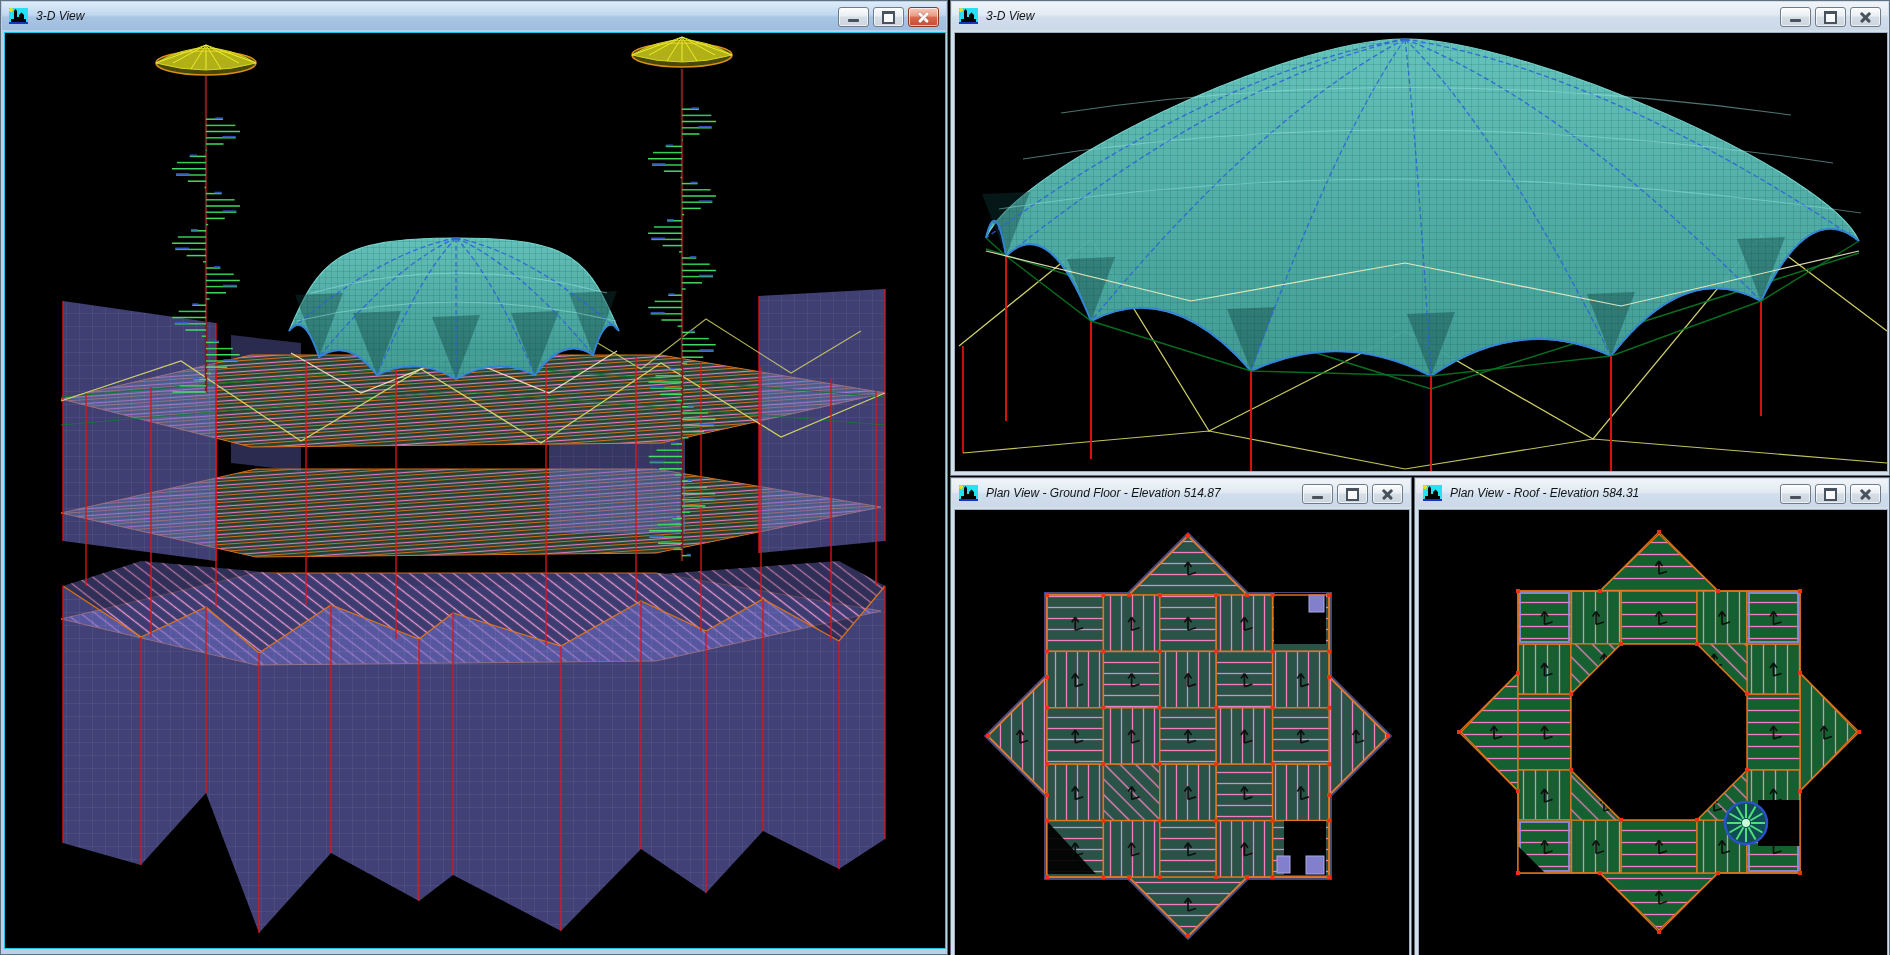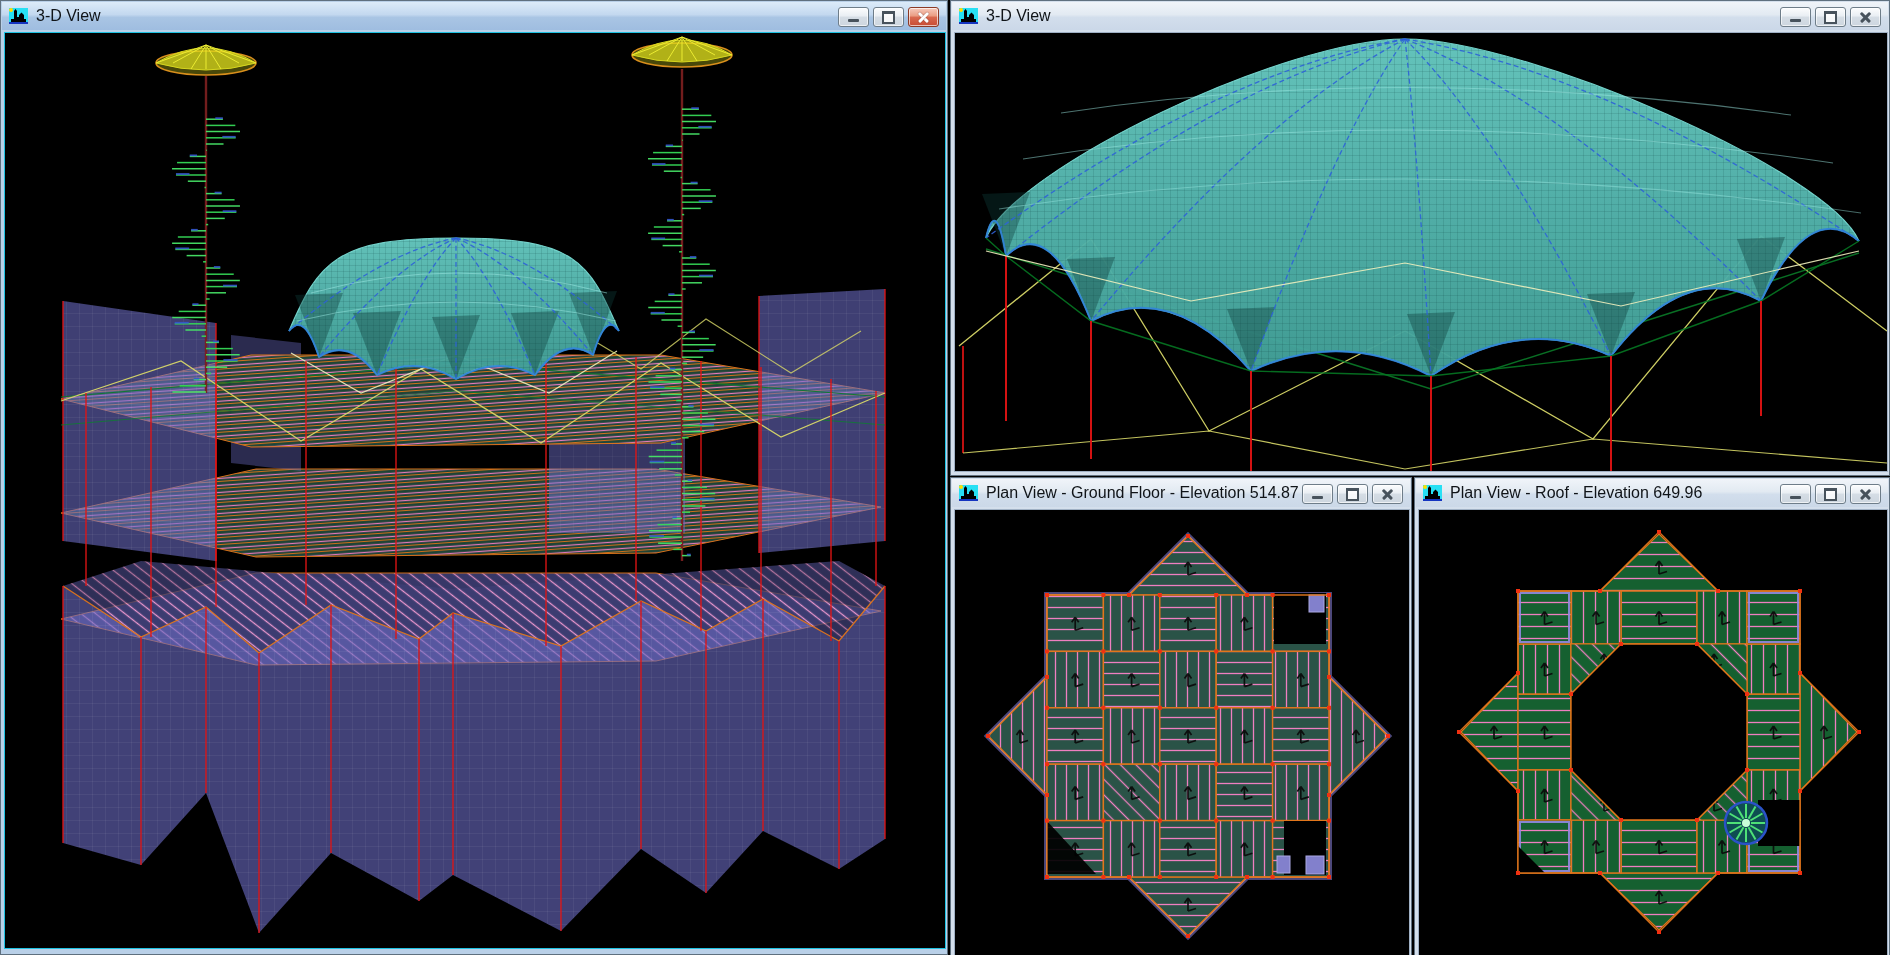--- a/index.html
+++ b/index.html
@@ -5,21 +5,21 @@
   html,body{margin:0;padding:0;background:#000;width:1890px;height:955px;overflow:hidden;
     font-family:"Liberation Sans",sans-serif;}
   #stage{position:relative;width:1890px;height:955px;background:#000;}
   .window{position:absolute;border:1px solid #5f707f;box-sizing:border-box;}
   .window.active{background:#b9d0e8;}
   .window.inactive{background:#d4dfec;}
   .titlebar{position:relative;height:28px;margin:1px 1px 0 1px;display:flex;align-items:center;}
   .active .titlebar{background:linear-gradient(180deg,#dcebf9 0%,#c3d8ef 45%,#a9c5e4 55%,#9fbde0 100%);}
   .inactive .titlebar{background:linear-gradient(180deg,#f0f4f9 0%,#e2eaf2 45%,#d2deec 55%,#cbd8e8 100%);}
   .win-icon{width:19px;height:16px;margin:0 8px 0 7px;position:relative;flex:0 0 auto;}
-  .title-text{font-size:16px;color:#101418;white-space:nowrap;}
+  .title-text{font-size:12px;color:#101418;white-space:nowrap;font-style:italic;}
   .controls{position:absolute;right:7px;top:5px;display:flex;gap:4px;}
   .btn{position:relative;width:29px;height:18px;border:1px solid #6e7d89;border-radius:3px;
     background:linear-gradient(180deg,#fcfdfe,#e9eef3 45%,#d5dde5 50%,#cdd6df);
     box-shadow:inset 0 0 0 1px rgba(255,255,255,.65);display:flex;align-items:center;justify-content:center;}
   .btn.close-active{background:linear-gradient(180deg,#f6cabc,#ea9c82 45%,#d96a50 50%,#c84b33);border-color:#8c3a26;}
   .g-min{width:11px;height:3px;background:#47525c;border-radius:1px;margin-top:7px;}
   .g-res{width:9px;height:8px;border:2px solid #47525c;border-top-width:3px;background:rgba(255,255,255,.8);}
   .xbar{position:absolute;width:13px;height:2.6px;background:#47525c;border-radius:1px;}
   .xbar.a{transform:rotate(45deg);}  .xbar.b{transform:rotate(-45deg);}
   .close-active .xbar{background:#fff;box-shadow:0 0 1px #6d2418;}
@@ -580,21 +580,21 @@
   <div class="window inactive" style="left:1414px;top:477px;width:476px;height:482px;">
     <div class="titlebar">
       <span class="win-icon">
         <svg viewBox="0 0 19 16">
             <rect x="0" y="0" width="19" height="15" fill="#27e0f4"></rect>
           <circle cx="2" cy="2" r="2" fill="#ffe000"></circle>
           <path d="M2,14 h15 v-3 h-2 v-4 l-2.5,-2.5 -2.5,2.5 v2 h-2 v-6 l-1.5,-2 -1.5,2 v8 h-3 z" fill="#000"></path>
           <rect x="0" y="14" width="19" height="2" fill="#1535c0"></rect>
           </svg>
       </span>
-      <span class="title-text">Plan View - Roof - Elevation 649.96</span>
+      <span class="title-text">Plan View - Roof - Elevation 584.31</span>
       <span class="controls">
         <span class="btn">
             <span class="g-min"></span>
           </span>
         <span class="btn">
             <span class="g-res"></span>
           </span>
         <span class="btn">
             <span class="xbar a"></span>
             <span class="xbar b"></span>

